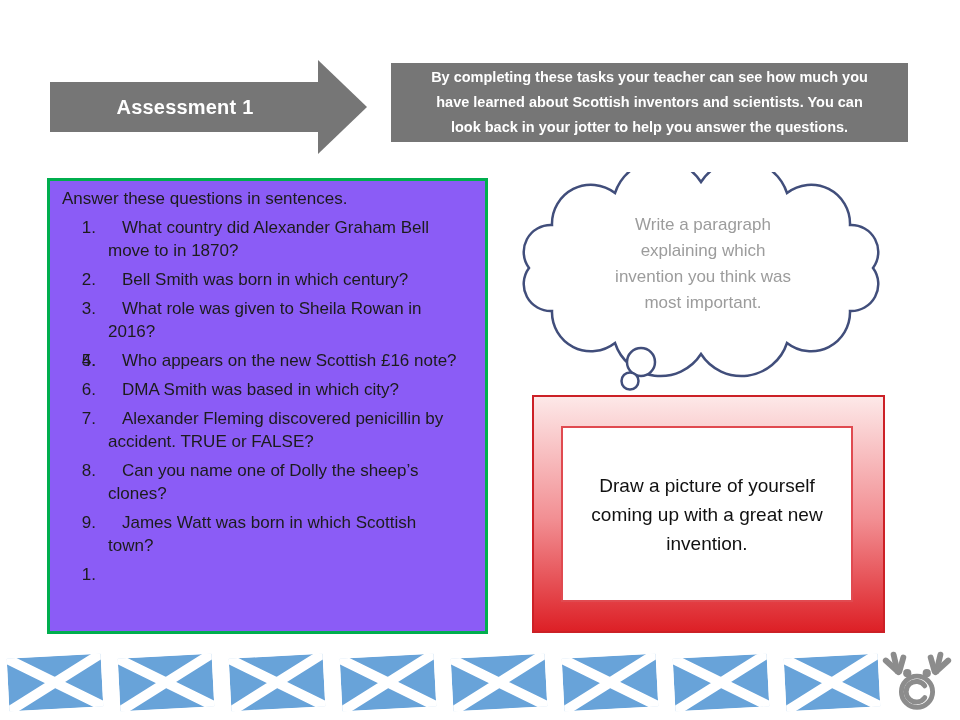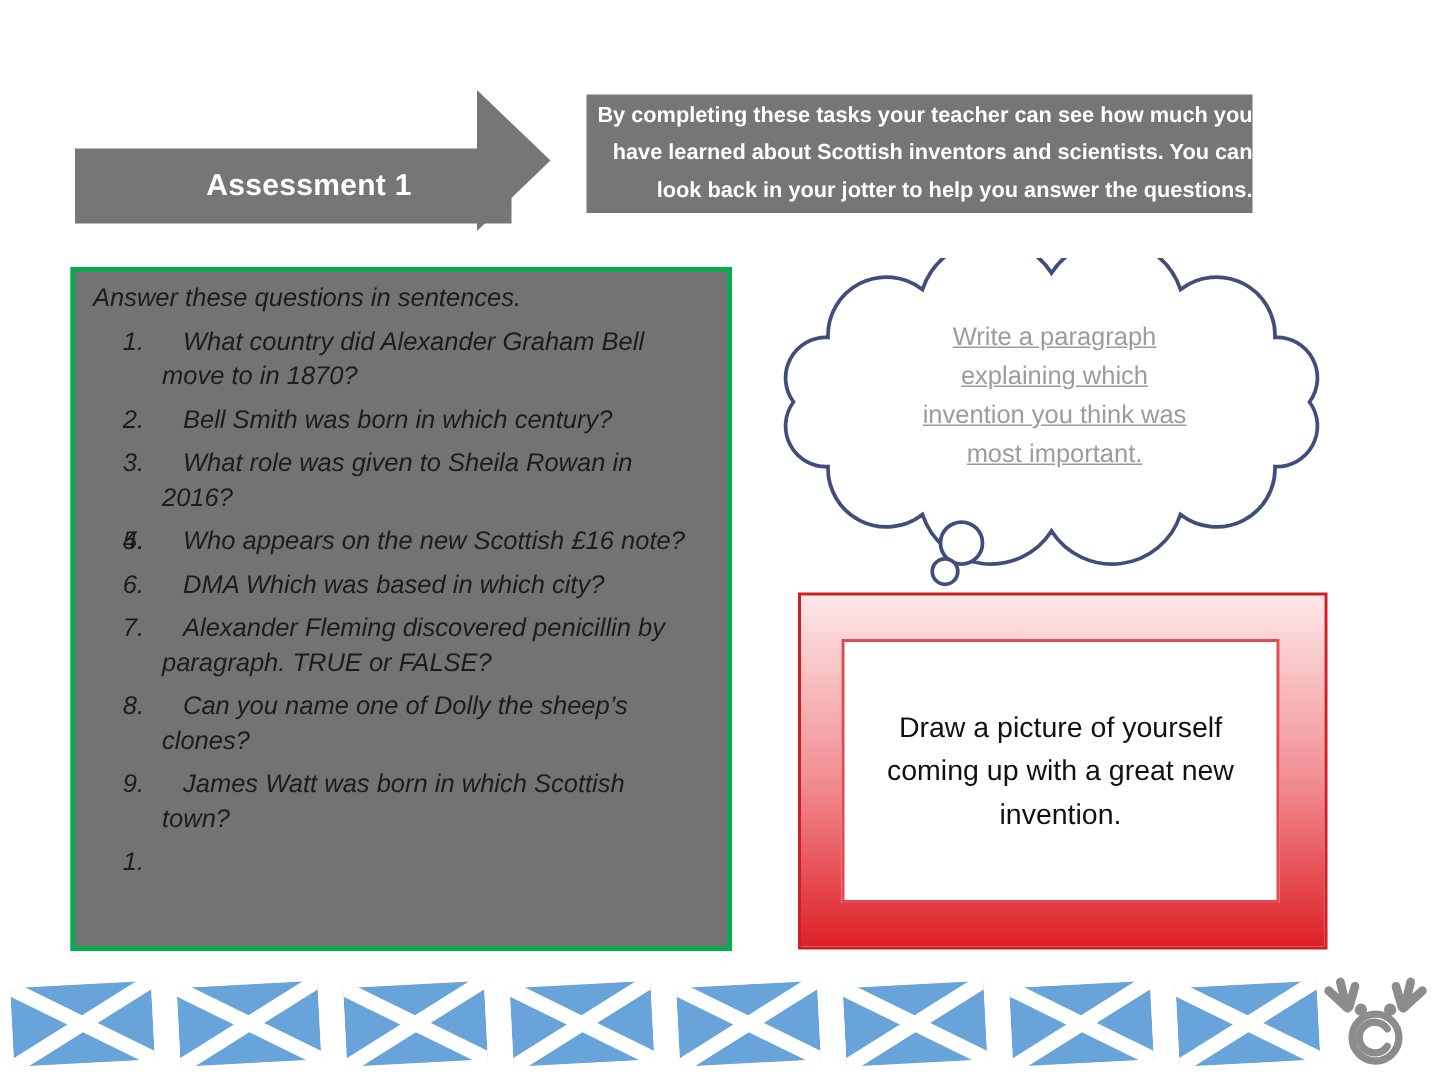--- a/index.html
+++ b/index.html
@@ -7,54 +7,54 @@
     --red-border:#CC2026; --red-deep:#DD2026; --red-light:#FDE8E8; --red-mid:#F28F93;
     --inner-red:#E04A50; --flag-blue:#68A3D9; --logo-gray:#8C8C8C;
   }
   html,body{margin:0;padding:0;background:#e9e9e9;}
   .slide{
     position:relative; width:960px; height:720px; background:#ffffff; overflow:hidden;
     font-family:"Liberation Sans", sans-serif; margin:0 auto;
   }
   
   .arrow-body{
-    position:absolute; left:50px; top:99px; width:270px; height:50px;
-    background:var(--gray); display:flex; align-items:center; justify-content:center;padding-left:21px;
+    position:absolute; left:50px; top:82px; width:270px; height:50px;
+    background:var(--gray); display:flex; align-items:center; justify-content:center;
   }
   .arrow-label{ color:#fff; font-weight:bold; font-size:20px; letter-spacing:0.2px; }
   .arrow-head{
     position:absolute; left:318px; top:60px; width:0; height:0;
     border-top:47px solid transparent; border-bottom:47px solid transparent;
     border-left:49px solid var(--gray);
   }
   
   .intro-box{
-    position:absolute; left:391px; top:63px; width:444px; height:79px;
+    position:absolute; left:391px; top:63px; width:517px; height:79px;
     background:var(--gray); color:#fff; font-weight:bold; font-size:14.5px;
-    line-height:25px; text-align:right; white-space:pre-line; box-sizing:border-box;
+    line-height:25px; text-align:center; white-space:pre-line; box-sizing:border-box;
     padding-top:2px;
   }
   
   .question-box{
     position:absolute; left:47px; top:178px; width:441px; height:456px;
-    border:3px solid var(--green); box-sizing:border-box; background:#737373;
-    padding:6px 8px 14px 12px; color:#1c1c1c; font-size:17px; overflow:hidden;font-style:italic;
+    border:3px solid var(--green); box-sizing:border-box; background:#8b5cf6;
+    padding:6px 8px 14px 12px; color:#1c1c1c; font-size:17px; overflow:hidden;
   }
   .q-heading{ line-height:24px; margin:0 0 5px 0; font-weight:normal; font-size:17px; }
   ol.q-list{ list-style:none; margin:0; padding:0; }
   li.q{ position:relative; padding-left:46px; margin-bottom:6px; line-height:23px; }
   .qnum{ position:absolute; left:0; top:0; width:34px; text-align:right; }
   .qtext{ white-space:pre-line;margin-left:14px; }
   
   .cloud-wrap{ position:absolute; left:511px; top:172px; width:380px; height:232px; }
   .cloud-wrap svg{ display:block; }
   .cloud-outline{ fill:#ffffff; stroke:var(--cloud-navy); stroke-width:2.5; }
   .cloud-text{
     position:absolute; left:548px; top:212px; width:310px; text-align:center;
-    color:var(--cloud-text); font-size:17px; line-height:26px; white-space:pre-line;text-decoration:underline;
+    color:var(--cloud-text); font-size:17px; line-height:26px; white-space:pre-line;
   }
   
   .draw-box{
     position:absolute; left:532px; top:395px; width:353px; height:238px; box-sizing:border-box;
     border:2px solid var(--red-border);
     background:linear-gradient(180deg, var(--red-light) 0%, var(--red-mid) 52%, var(--red-deep) 100%);
     padding-left:16px;
   }
   .draw-inner{
     position:absolute; left:27px; top:29px; width:292px; height:176px; box-sizing:border-box;
@@ -93,23 +93,23 @@
   <div class="question-box">
     <p class="q-heading">Answer these questions in sentences.</p>
     <ol class="q-list" id="question-list">
         <li class="q"><span class="qnum">1.</span><span class="qtext">What country did Alexander Graham Bell
 move to in 1870?</span></li>
         <li class="q"><span class="qnum">2.</span><span class="qtext">Bell Smith was born in which century?</span></li>
         <li class="q"><span class="qnum">3.</span><span class="qtext">What role was given to Sheila Rowan in
 2016?</span></li>
         <li class="q"><span class="qnum">4.</span></li>
         <li class="q"><span class="qnum">5.</span><span class="qtext">Who appears on the new Scottish £16 note?</span></li>
-        <li class="q"><span class="qnum">6.</span><span class="qtext">DMA Which was based in which city?</span></li>
+        <li class="q"><span class="qnum">6.</span><span class="qtext">DMA Smith was based in which city?</span></li>
         <li class="q"><span class="qnum">7.</span><span class="qtext">Alexander Fleming discovered penicillin by
-paragraph. TRUE or FALSE?</span></li>
+accident. TRUE or FALSE?</span></li>
         <li class="q"><span class="qnum">8.</span><span class="qtext">Can you name one of Dolly the sheep’s
 clones?</span></li>
         <li class="q"><span class="qnum">9.</span><span class="qtext">James Watt was born in which Scottish
 town?</span></li>
         <li class="q"><span class="qnum">1.</span></li>
       </ol>
   </div>
 
   <div class="cloud-wrap">
     <svg width="380" height="232" viewBox="0 0 380 232">

